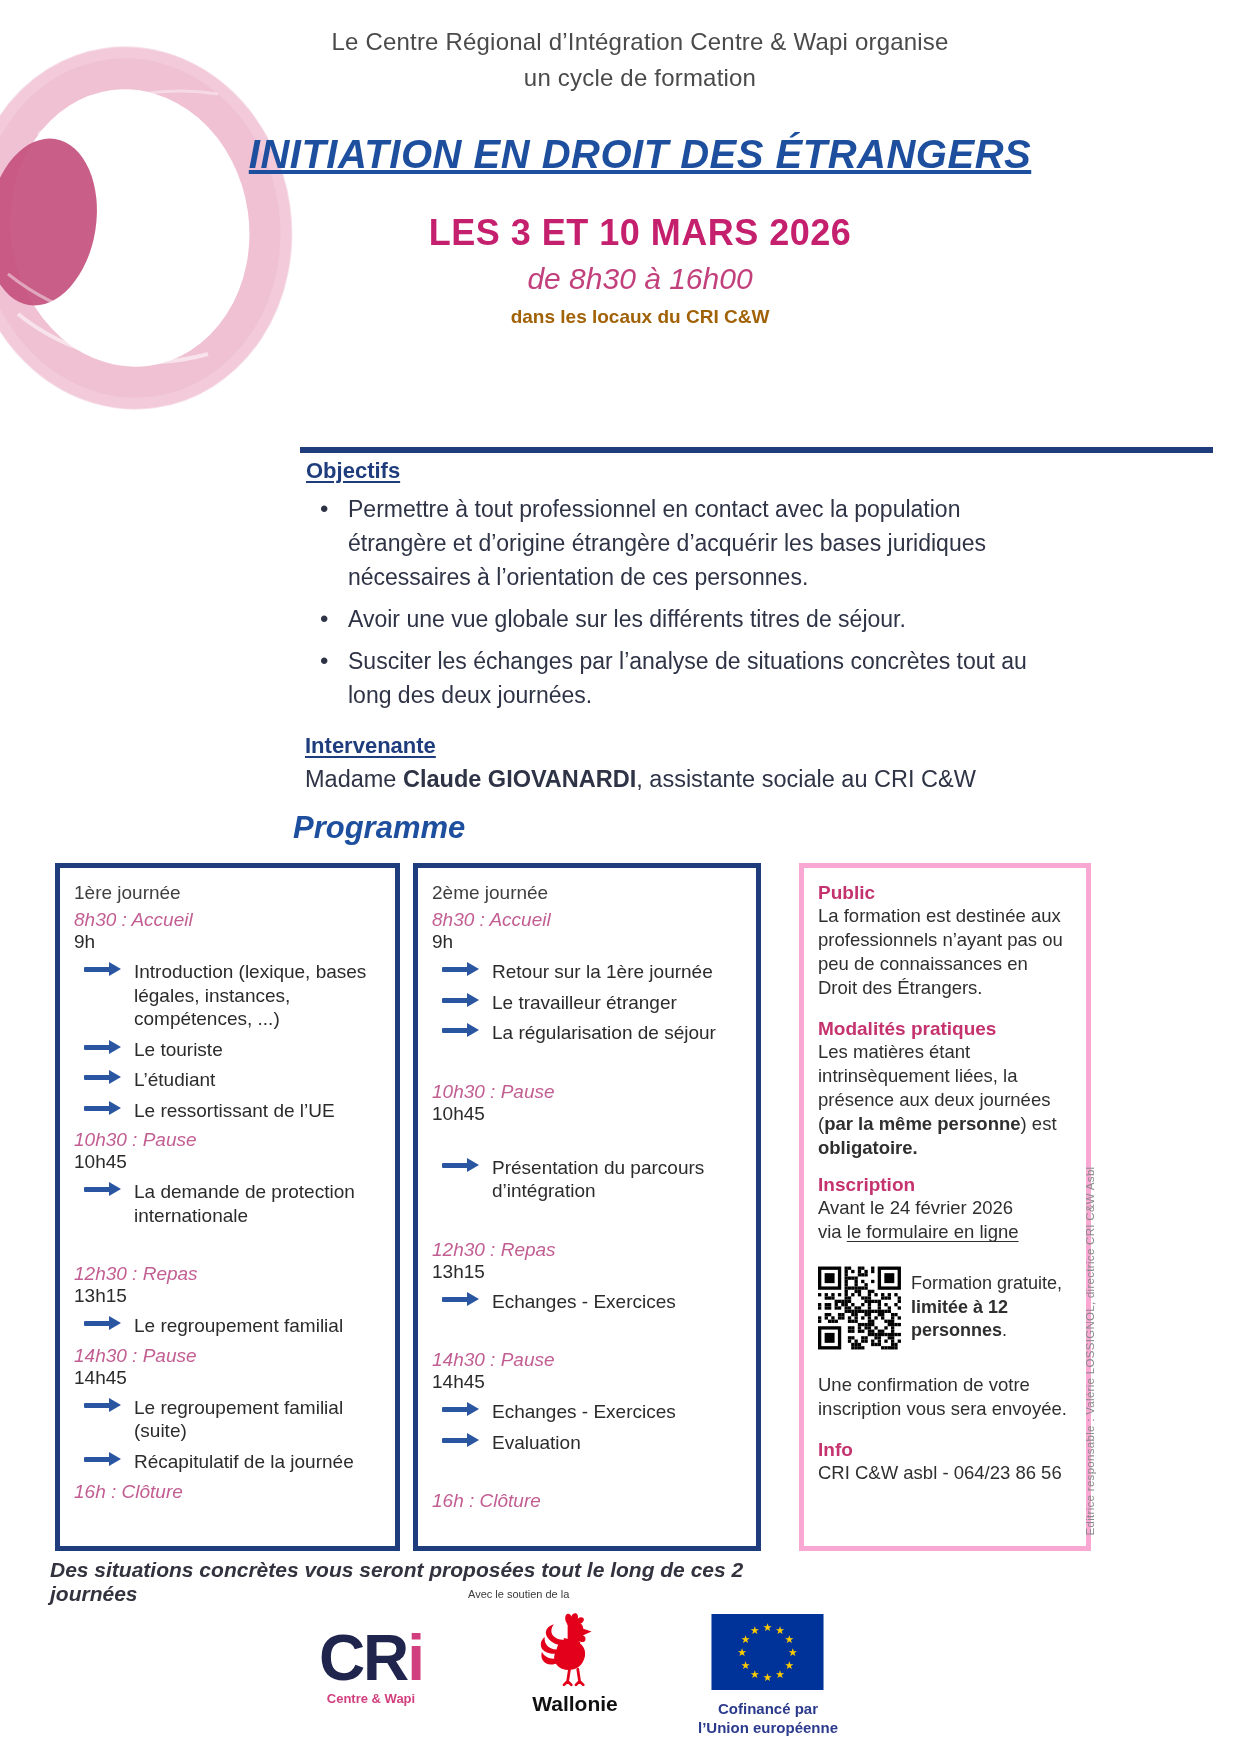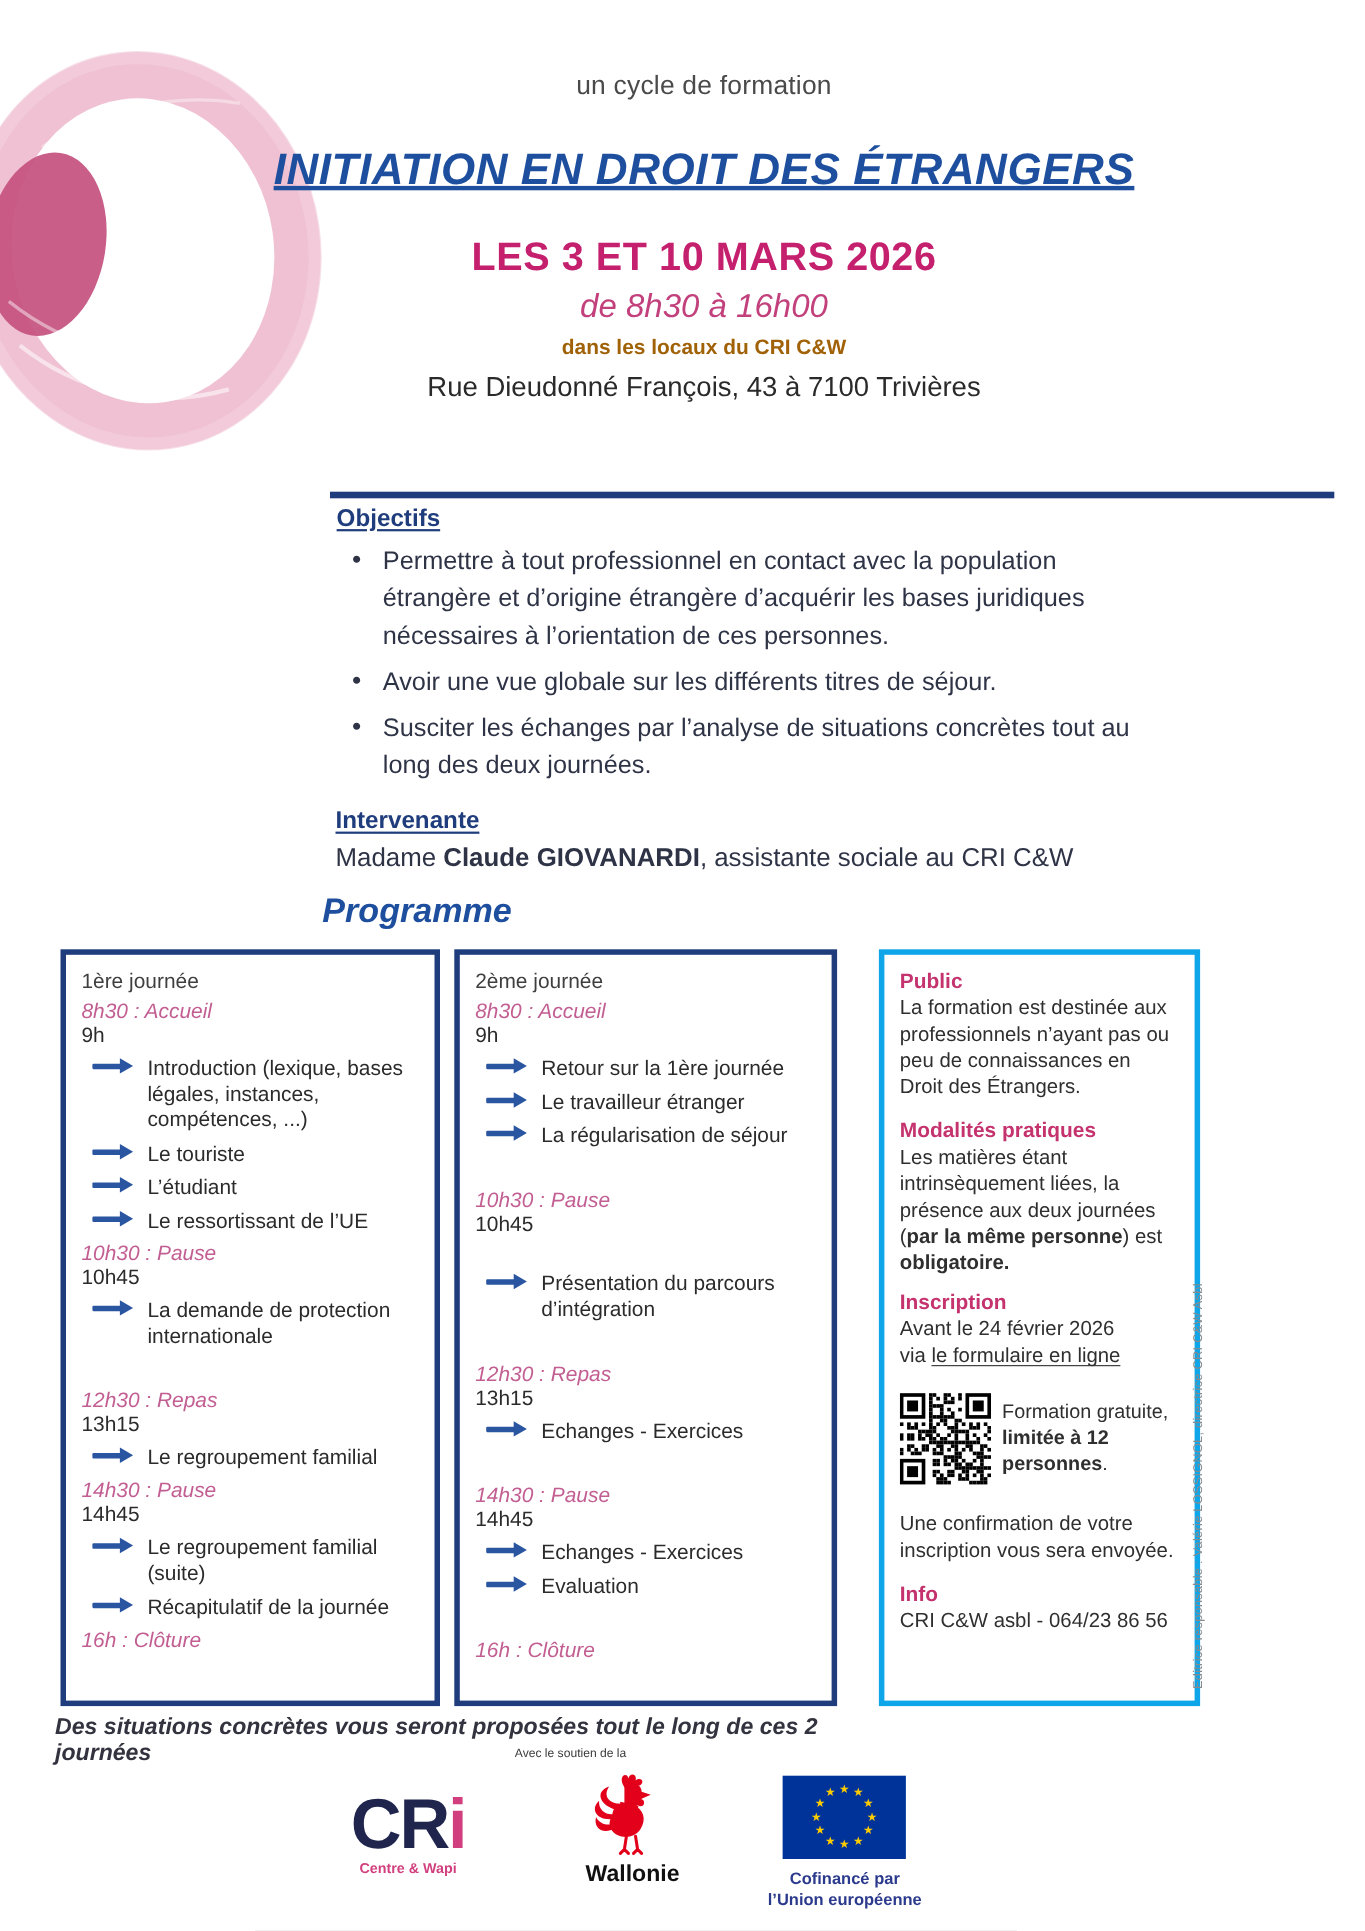--- a/index.html
+++ b/index.html
@@ -47,21 +47,21 @@
   .pe-time  { font-style:italic; color:#C25E92; margin-top:5px; }
   .pe-hour  { color:#2b2b2b; }
   .pe-item  { position:relative; padding-left:60px; margin:7px 0; color:#2b2b2b; line-height:1.24; }
   .pe-gap   { height:24px; }
   .arrow { position:absolute; left:10px; top:7px; width:27px; height:5px; background:#2A55A0; border-radius:1px; }
   .arrow::after { content:""; position:absolute; left:25px; top:-5px; width:0; height:0;
                   border-left:12px solid #2A55A0; border-top:7.5px solid transparent; border-bottom:7.5px solid transparent; }
 
   
   .box3 { position:absolute; left:799px; top:863px; width:292px; height:688px; box-sizing:border-box;
-          border:5px solid #0ea5e9; padding:14px 14px; background:#fff; }
+          border:5px solid #f9a8d4; padding:14px 14px; background:#fff; }
   .p-h { font-size:19px; font-weight:bold; color:#C5336F; }
   .p-t { font-size:18.5px; color:#2f2f2f; line-height:1.3; } .mt14 { margin-top:14px; } .mt18 { margin-top:18px; }
   .max { font-size:21px; font-weight:bold; color:#1E2442; line-height:1.28; margin-top:12px; }
   .u { text-decoration:underline; text-underline-offset:3px; }
   .qr-row { display:flex; align-items:center; margin-top:12px; }
   .qr-cap { font-size:18px; color:#2f2f2f; line-height:1.3; margin-left:10px; }
 
   
   .footnote { position:absolute; left:50px; top:1558px; width:720px; font-size:21px; font-style:italic;
               font-weight:600; color:#33333f; }
@@ -91,26 +91,26 @@
 
   <svg class="deco" viewBox="0 0 356 408">
     <ellipse cx="152" cy="214" rx="140" ry="160" fill="none" stroke="#ECB6CA" stroke-width="42" opacity="0.85" transform="rotate(-8 152 214)"></ellipse>
     <ellipse cx="152" cy="214" rx="156" ry="176" fill="none" stroke="#F3D0DD" stroke-width="12" opacity="0.65" transform="rotate(-8 152 214)"></ellipse>
     <ellipse cx="64" cy="208" rx="54" ry="84" fill="#C4517E" opacity="0.92" transform="rotate(9 64 208)"></ellipse>
     <path d="M40,300 C90,340 160,360 230,340" stroke="#ffffff" stroke-width="4" fill="none" opacity="0.55"></path>
     <path d="M30,260 C80,300 150,322 226,310" stroke="#ffffff" stroke-width="3" fill="none" opacity="0.45"></path>
     <path d="M60,120 C110,85 180,70 240,80" stroke="#ffffff" stroke-width="3" fill="none" opacity="0.4"></path>
   </svg>
 
+  <div class="hline intro abs" style="top:28px;">Le Centre Régional d’Intégration Centre &amp; Wapi organise</div>
   <div class="hline intro abs" style="top:64px;">un cycle de formation</div>
   <div class="hline title abs" style="top:132px;">INITIATION EN DROIT DES ÉTRANGERS</div>
   <div class="hline dates abs" style="top:212px;">LES 3 ET 10 MARS 2026</div>
   <div class="hline time  abs" style="top:262px;">de 8h30 à 16h00</div>
   <div class="hline venue abs" style="top:306px;">dans les locaux du CRI C&amp;W</div>
-  <div class="hline addr  abs" style="top:338px;">Rue Dieudonné François, 43 à 7100 Trivières</div>
 
   <div class="rule"></div>
 
 
   <div class="obj">
     <div class="sec-h">Objectifs</div>
     <div>
         <div class="bullet"><span class="dot">•</span><span>Permettre à tout professionnel en contact avec la population étrangère et d’origine étrangère d’acquérir les bases juridiques nécessaires à l’orientation de ces personnes.</span></div>
         <div class="bullet"><span class="dot">•</span><span>Avoir une vue globale sur les différents titres de séjour.</span></div>
         <div class="bullet"><span class="dot">•</span><span>Susciter les échanges par l’analyse de situations concrètes tout au long des deux journées.</span></div>

